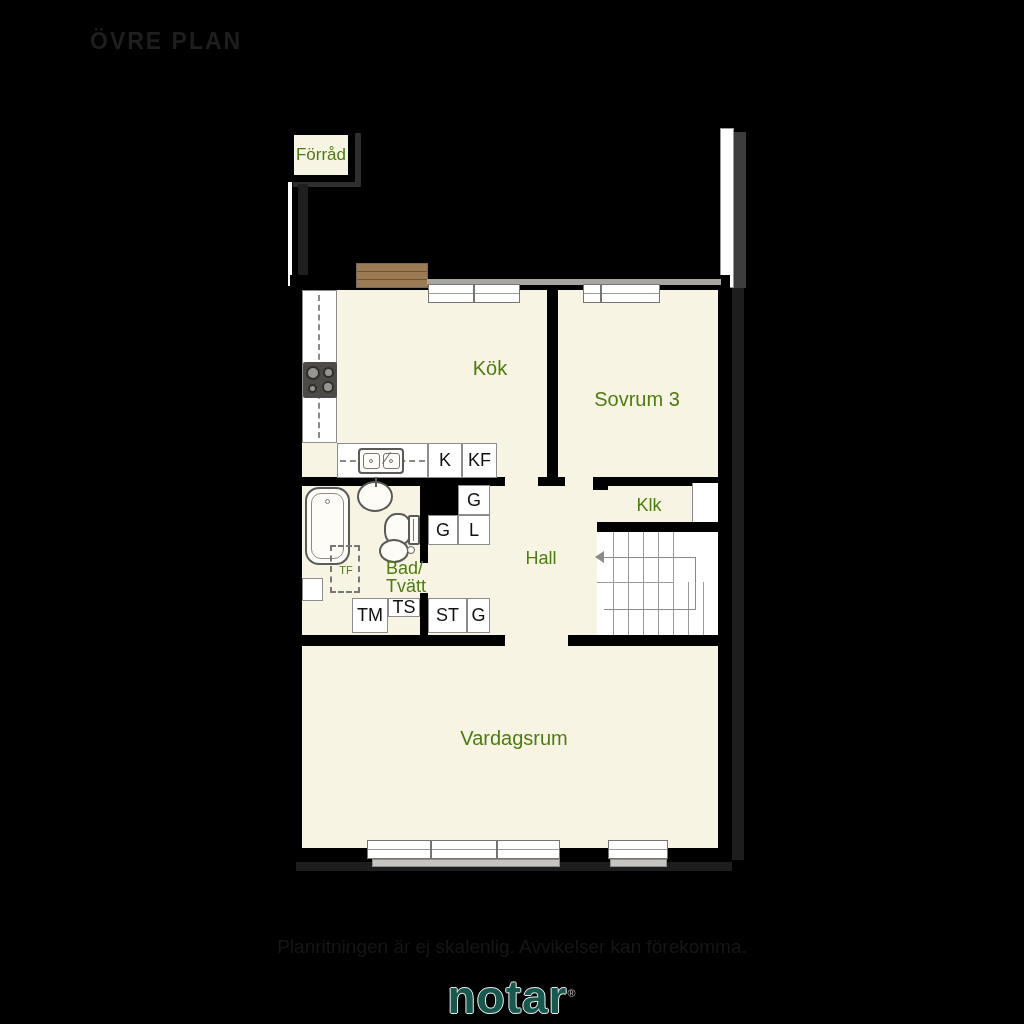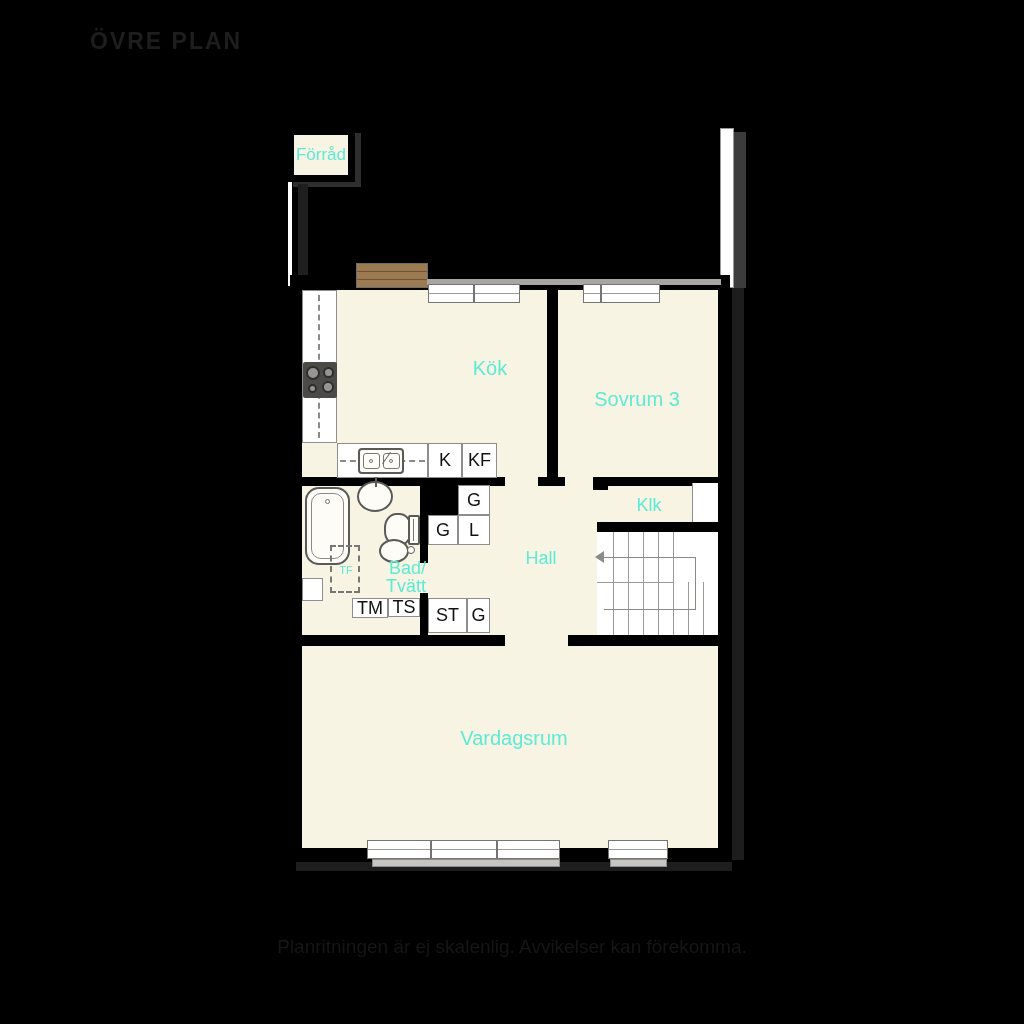--- a/index.html
+++ b/index.html
@@ -5,22 +5,22 @@
   html,body{margin:0;padding:0;background:#000;}
   #canvas{position:relative;width:1024px;height:1024px;background:#000;overflow:hidden;
           font-family:"Liberation Sans","DejaVu Sans",sans-serif;}
   .abs{position:absolute;box-sizing:border-box;}
   
   #building{position:absolute;left:290px;top:275px;width:440px;height:585px;background:#000;}
   .interior{background:#f8f4e4;}
   .wall{position:absolute;background:#000;box-sizing:border-box;}
   .bshadow{position:absolute;background:#1d1d1d;}
   
-  .room-label{position:absolute;transform:translate(-50%,-50%);color:#5eead4;font-size:20px;
-              white-space:nowrap;text-align:right;line-height:18px;}
+  .room-label{position:absolute;transform:translate(-50%,-50%);color:#4d7c0f;font-size:20px;
+              white-space:nowrap;text-align:left;line-height:18px;}
   .small-label{font-size:18px;}
   
   .box{position:absolute;background:#fff;border:1px solid #8d8d8d;box-sizing:border-box;
        display:flex;align-items:center;justify-content:center;font-size:18px;color:#111;}
   
   .win{position:absolute;background:#fff;border:1px solid #767470;box-sizing:border-box;}
   .win .hmid{position:absolute;left:0;right:0;top:8px;height:1px;background:#9a9a96;}
   .win .mull{position:absolute;top:0;bottom:0;width:2px;background:#767470;}
   .sill{position:absolute;background:#c7c5c1;border:1px solid #8d8d8d;box-sizing:border-box;}
   
@@ -106,21 +106,21 @@
     <div class="box" style="left:168px;top:210px;width:32px;height:30px;">
         <span>G</span>
       </div>
     <div class="box" style="left:138px;top:240px;width:30px;height:30px;">
         <span>G</span>
       </div>
     <div class="box" style="left:168px;top:240px;width:32px;height:30px;">
         <span>L</span>
       </div>
 
-    <div class="box" style="left:62px;top:323px;width:36px;height:20px;">
+    <div class="box" style="left:62px;top:323px;width:36px;height:35px;">
         <span>TM</span>
       </div>
     <div class="box" style="left:98px;top:323px;width:32px;height:19px;">
         <span>TS</span>
       </div>
     <div class="box" style="left:138px;top:323px;width:39px;height:35px;">
         <span>ST</span>
       </div>
     <div class="box" style="left:177px;top:323px;width:23px;height:35px;">
         <span>G</span>
@@ -190,13 +190,14 @@
       <div class="mull" style="left:62px;"></div>
       <div class="mull" style="left:128px;"></div>
   </div>
   <div class="win" style="left:608px;top:840px;width:60px;height:19px;">
     <div class="hmid"></div>
   </div>
   <div class="sill" style="left:372px;top:859px;width:188px;height:8px;"></div>
   <div class="sill" style="left:610px;top:859px;width:57px;height:8px;"></div>
 
   <div id="disclaimer">Planritningen är ej skalenlig. Avvikelser kan förekomma.</div>
+  <div id="brand" style="color: rgb(23, 89, 78);"><span>notar</span><sup>®</sup></div>
 </div>
 
 </body></html>

